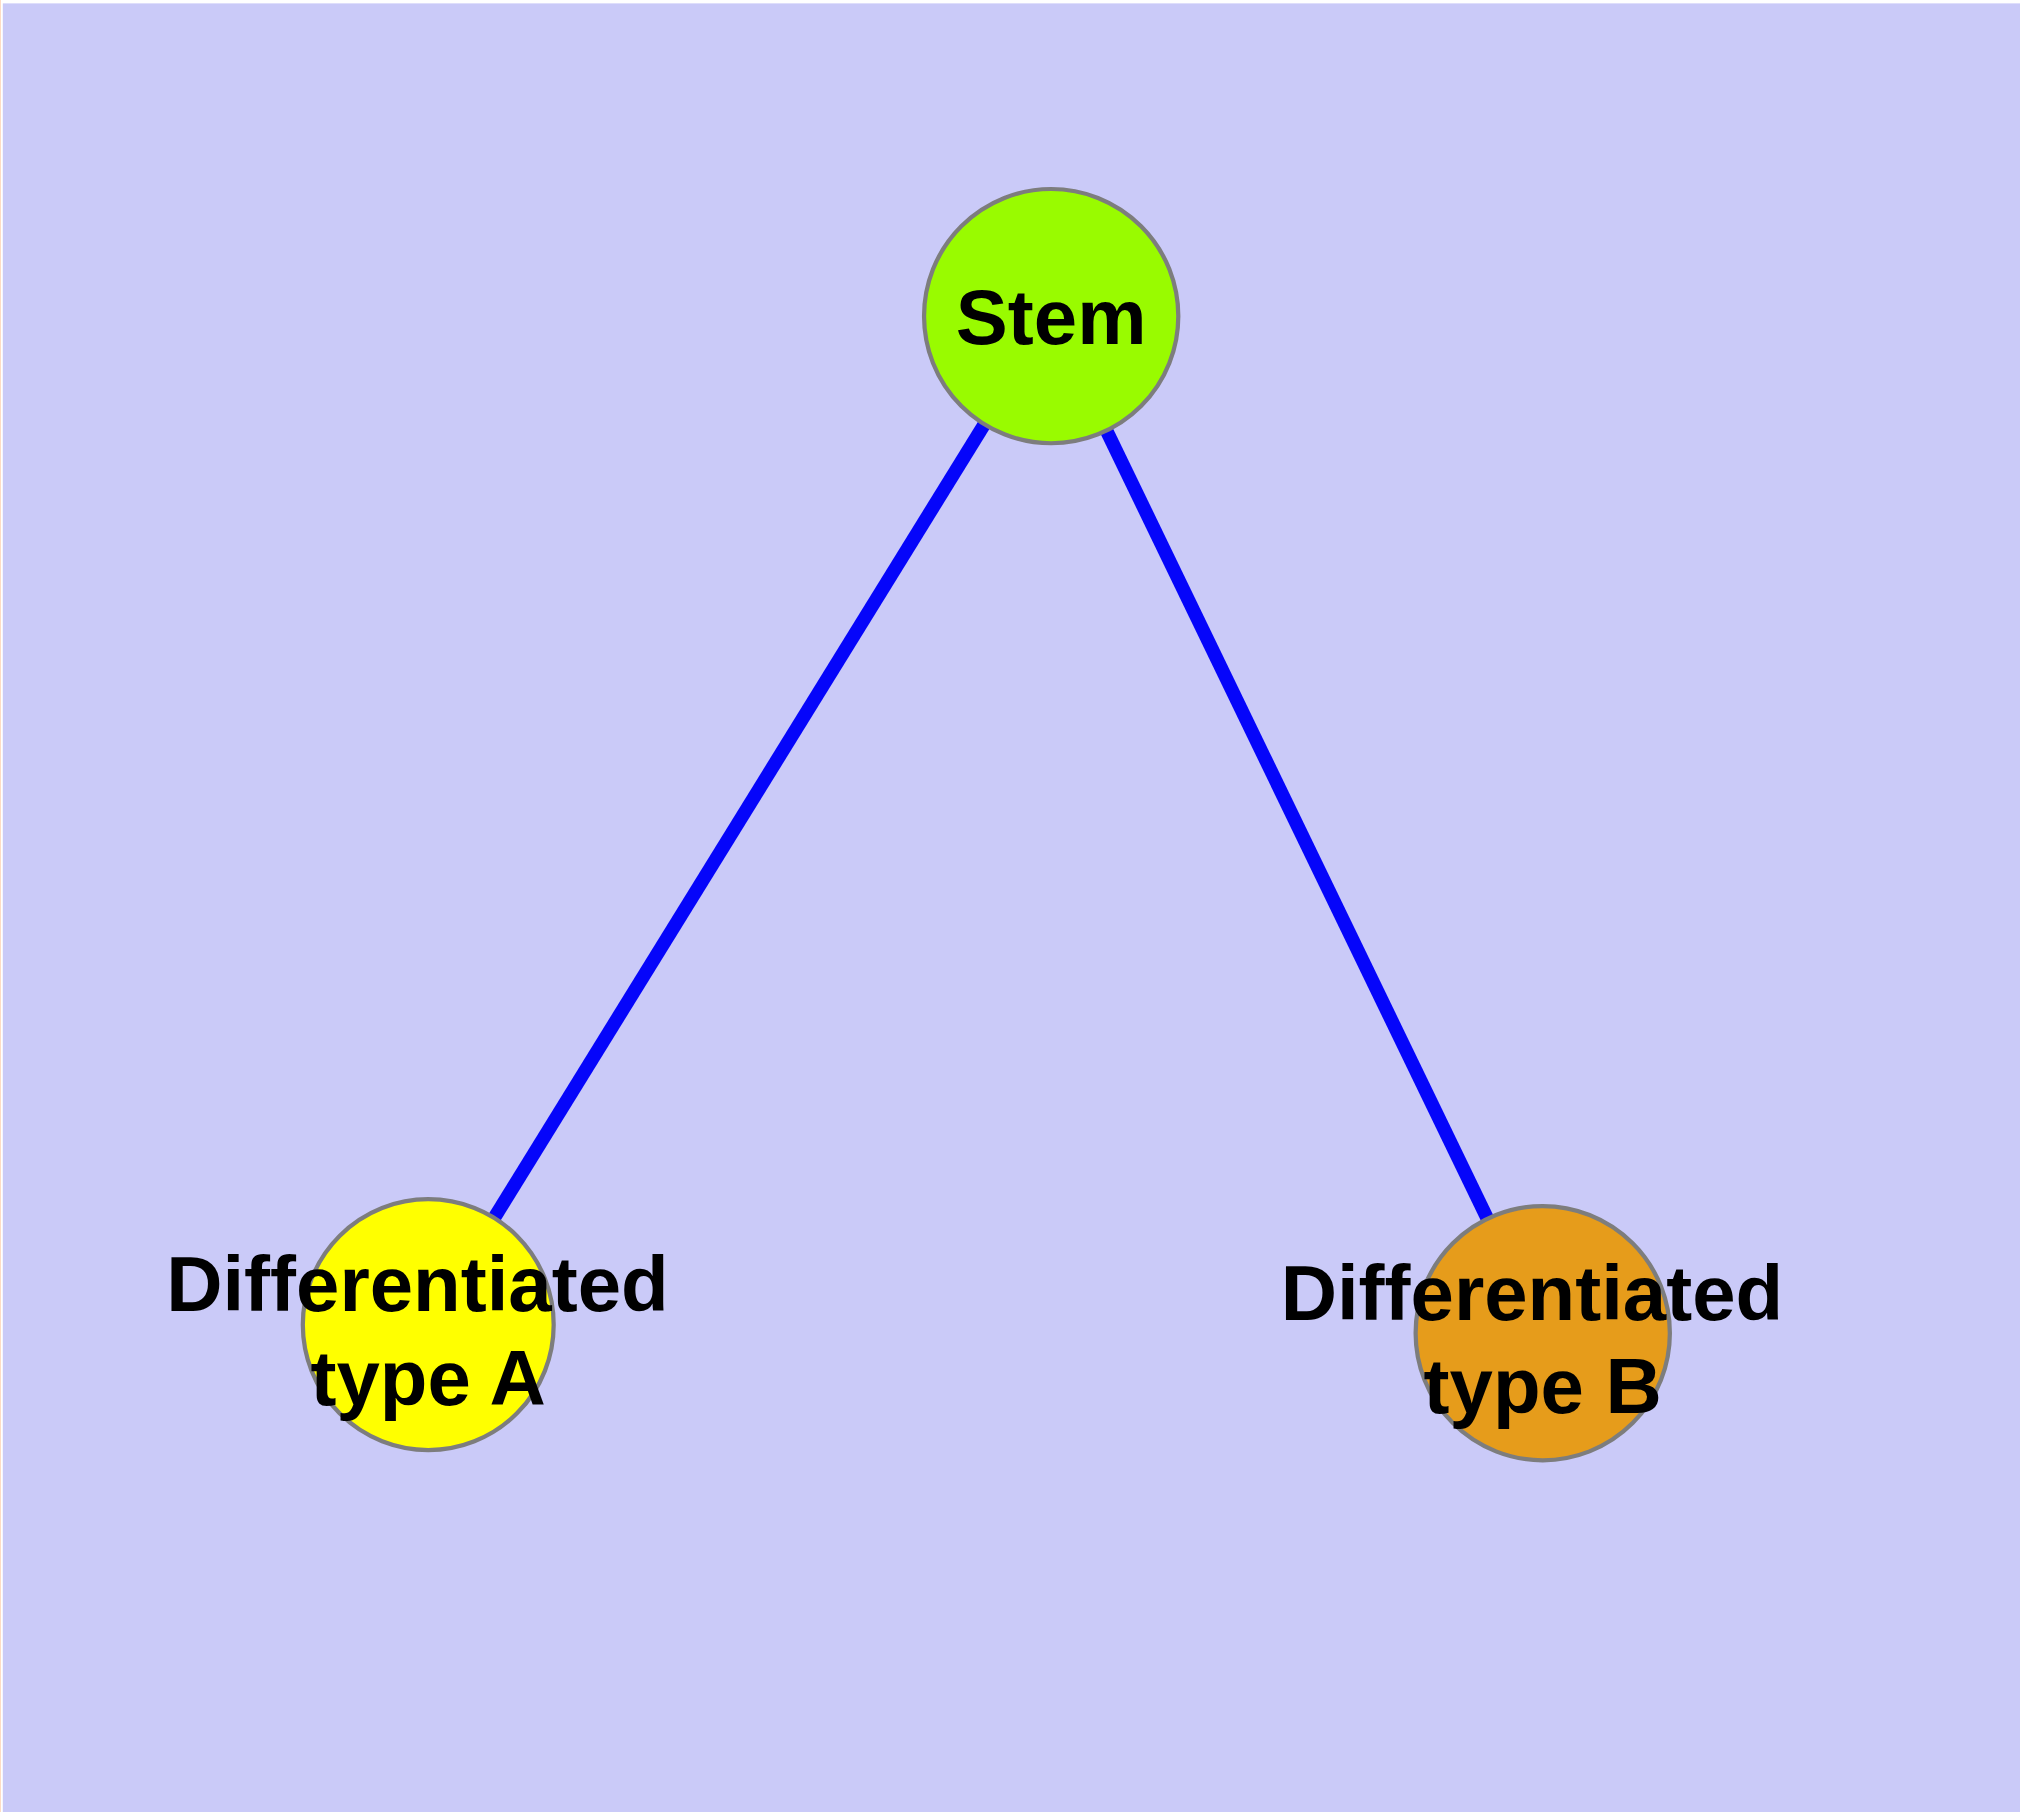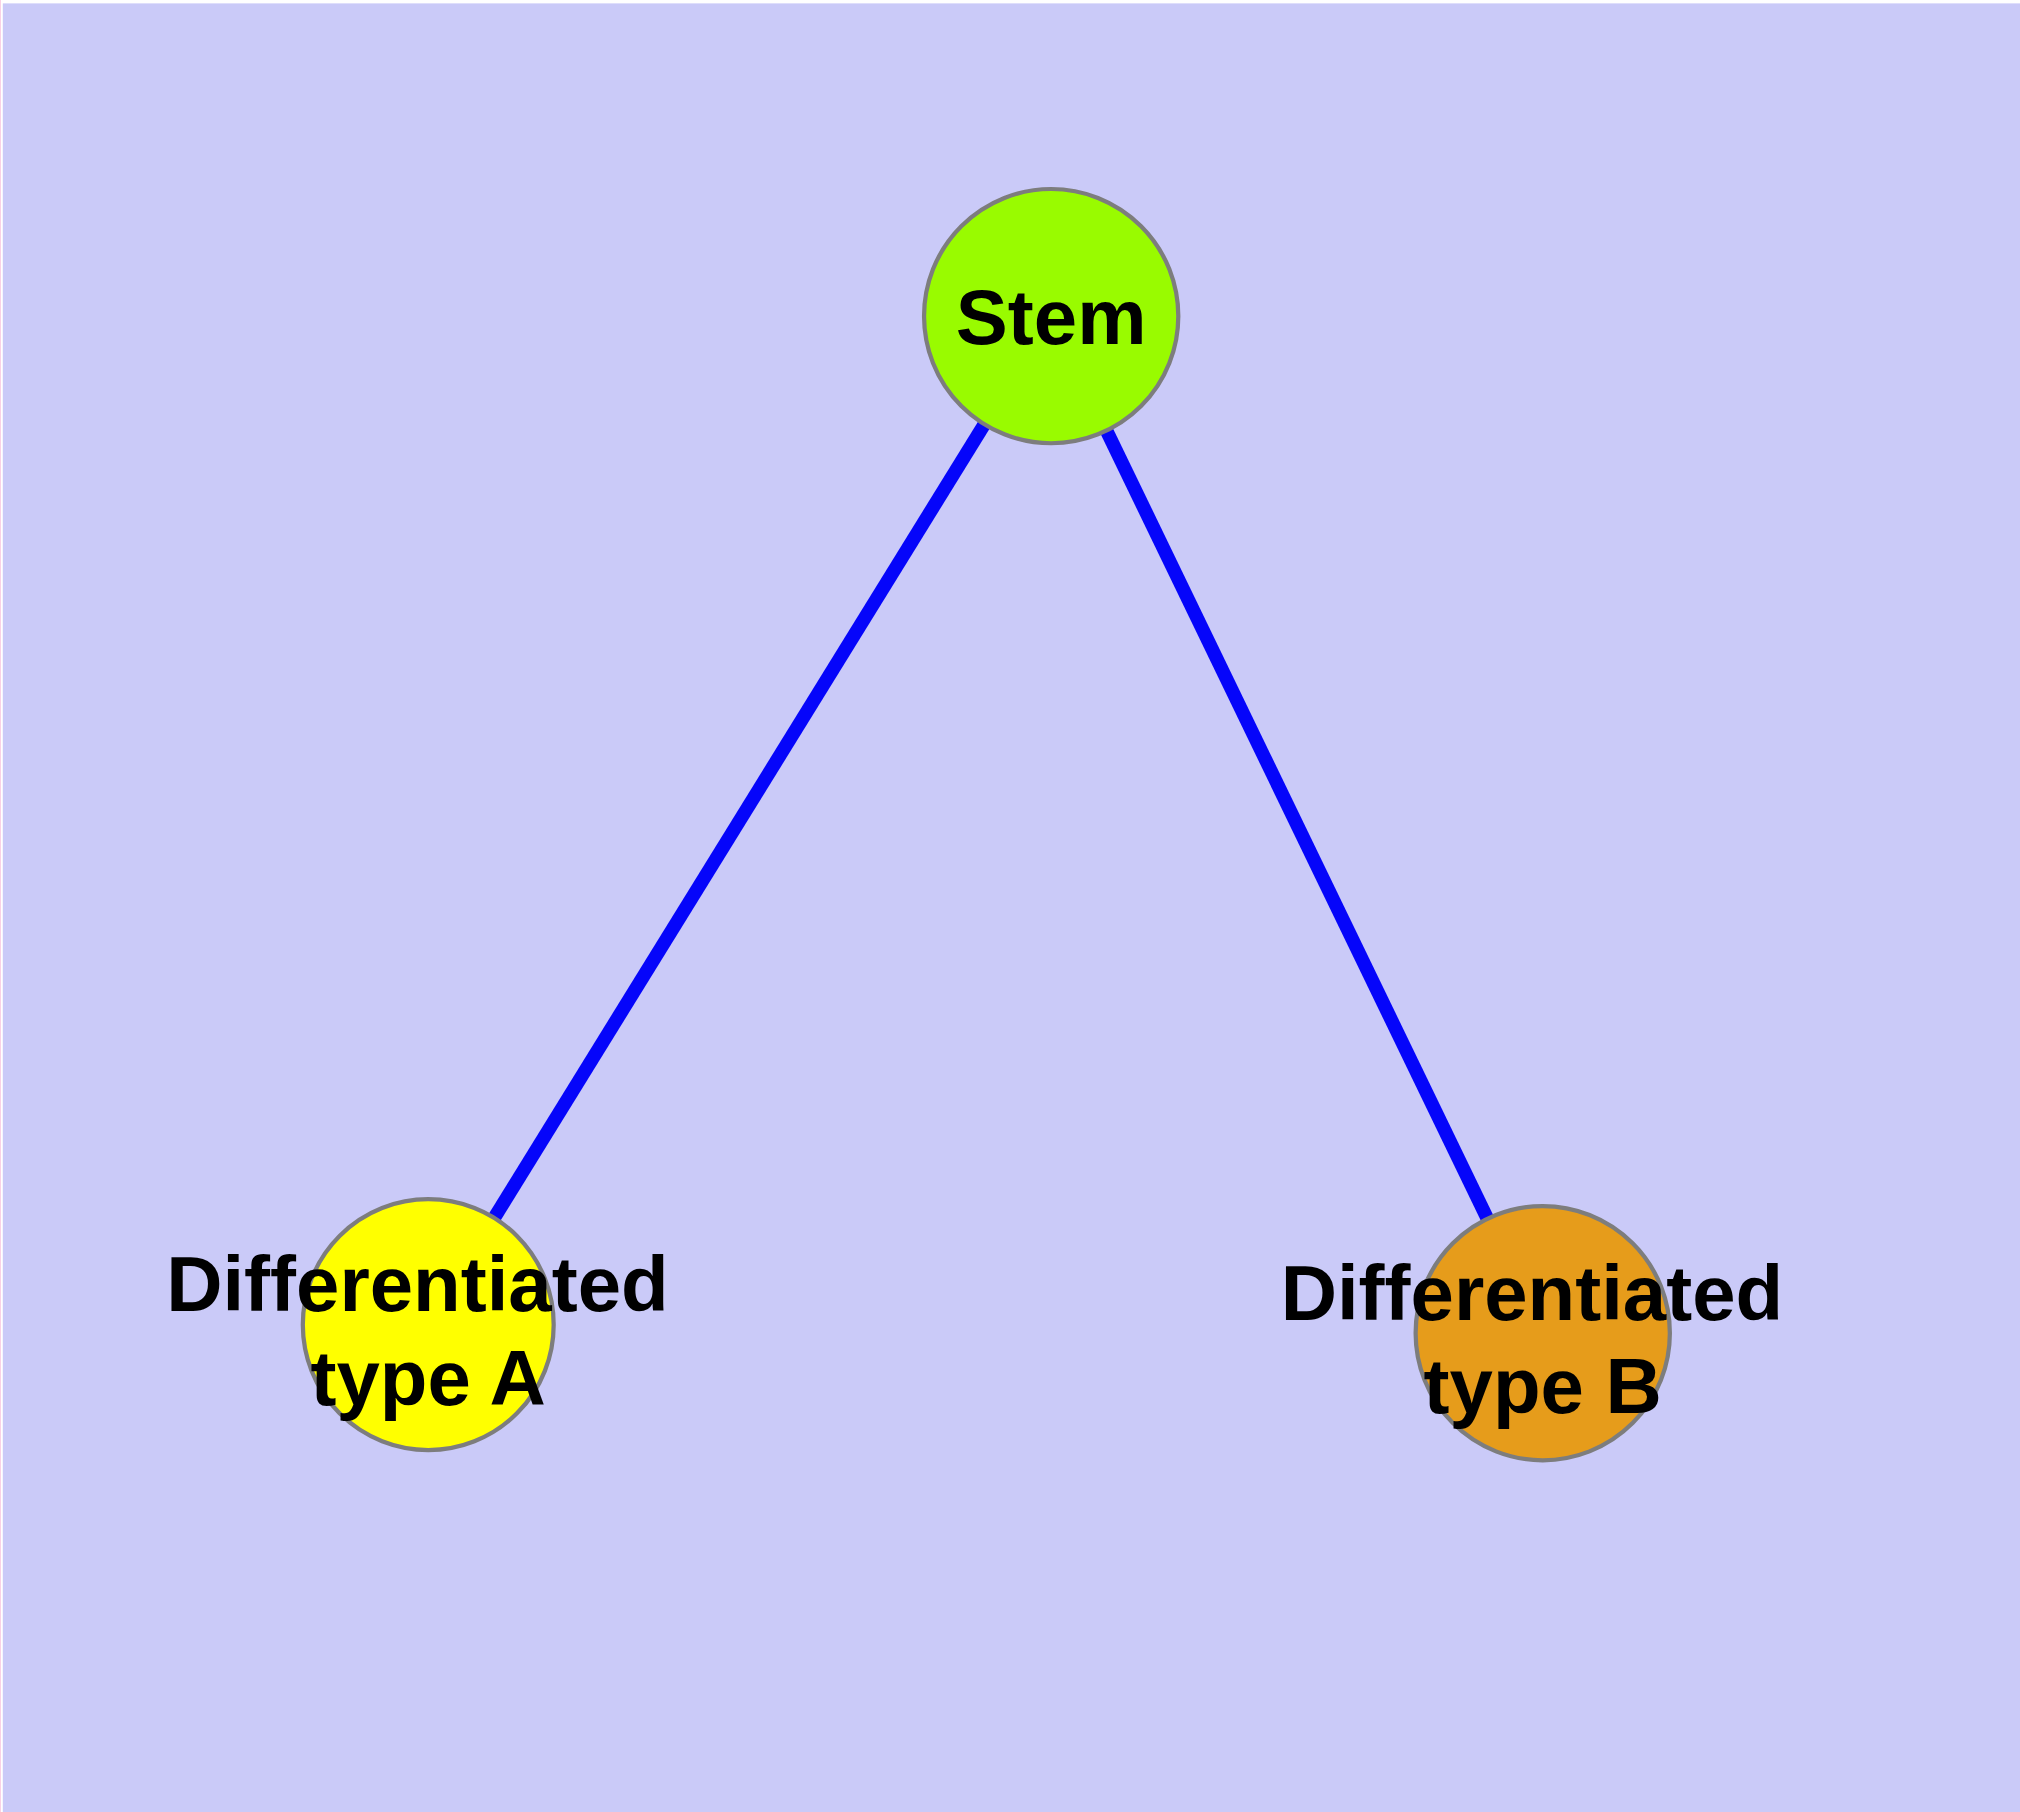--- a/index.html
+++ b/index.html
@@ -4,21 +4,21 @@
 <style>
   html, body {
     margin: 0;
     padding: 0;
     background: #ffffff;
   }
   .stage {
     position: relative;
     width: 2021px;
     height: 1812px;
-    background: #ec4899;
+    background: #f97316;
     overflow: hidden;
   }
   svg {
     display: block;
   }
   .edge {
     stroke-width: 16;
     stroke-linecap: butt;
     fill: none;
   }

